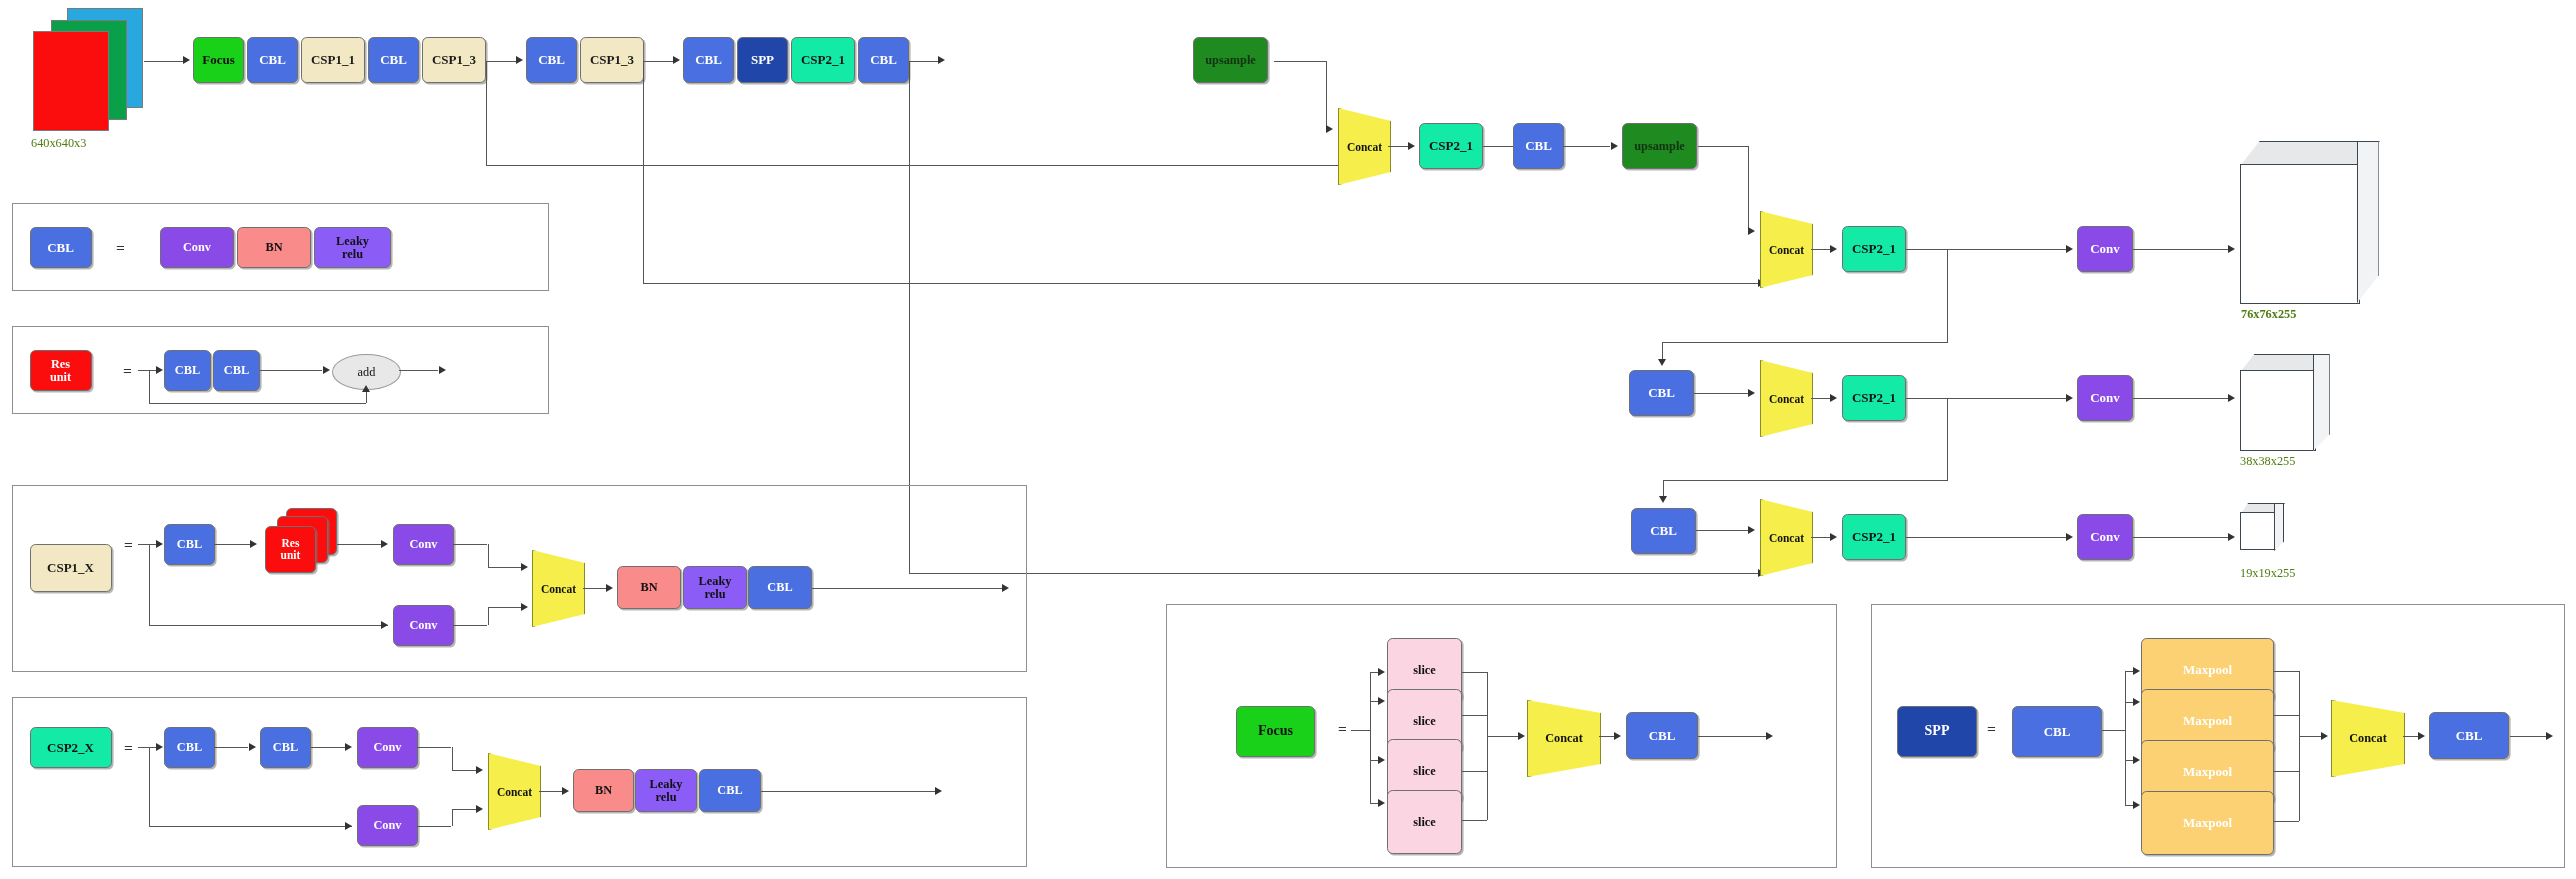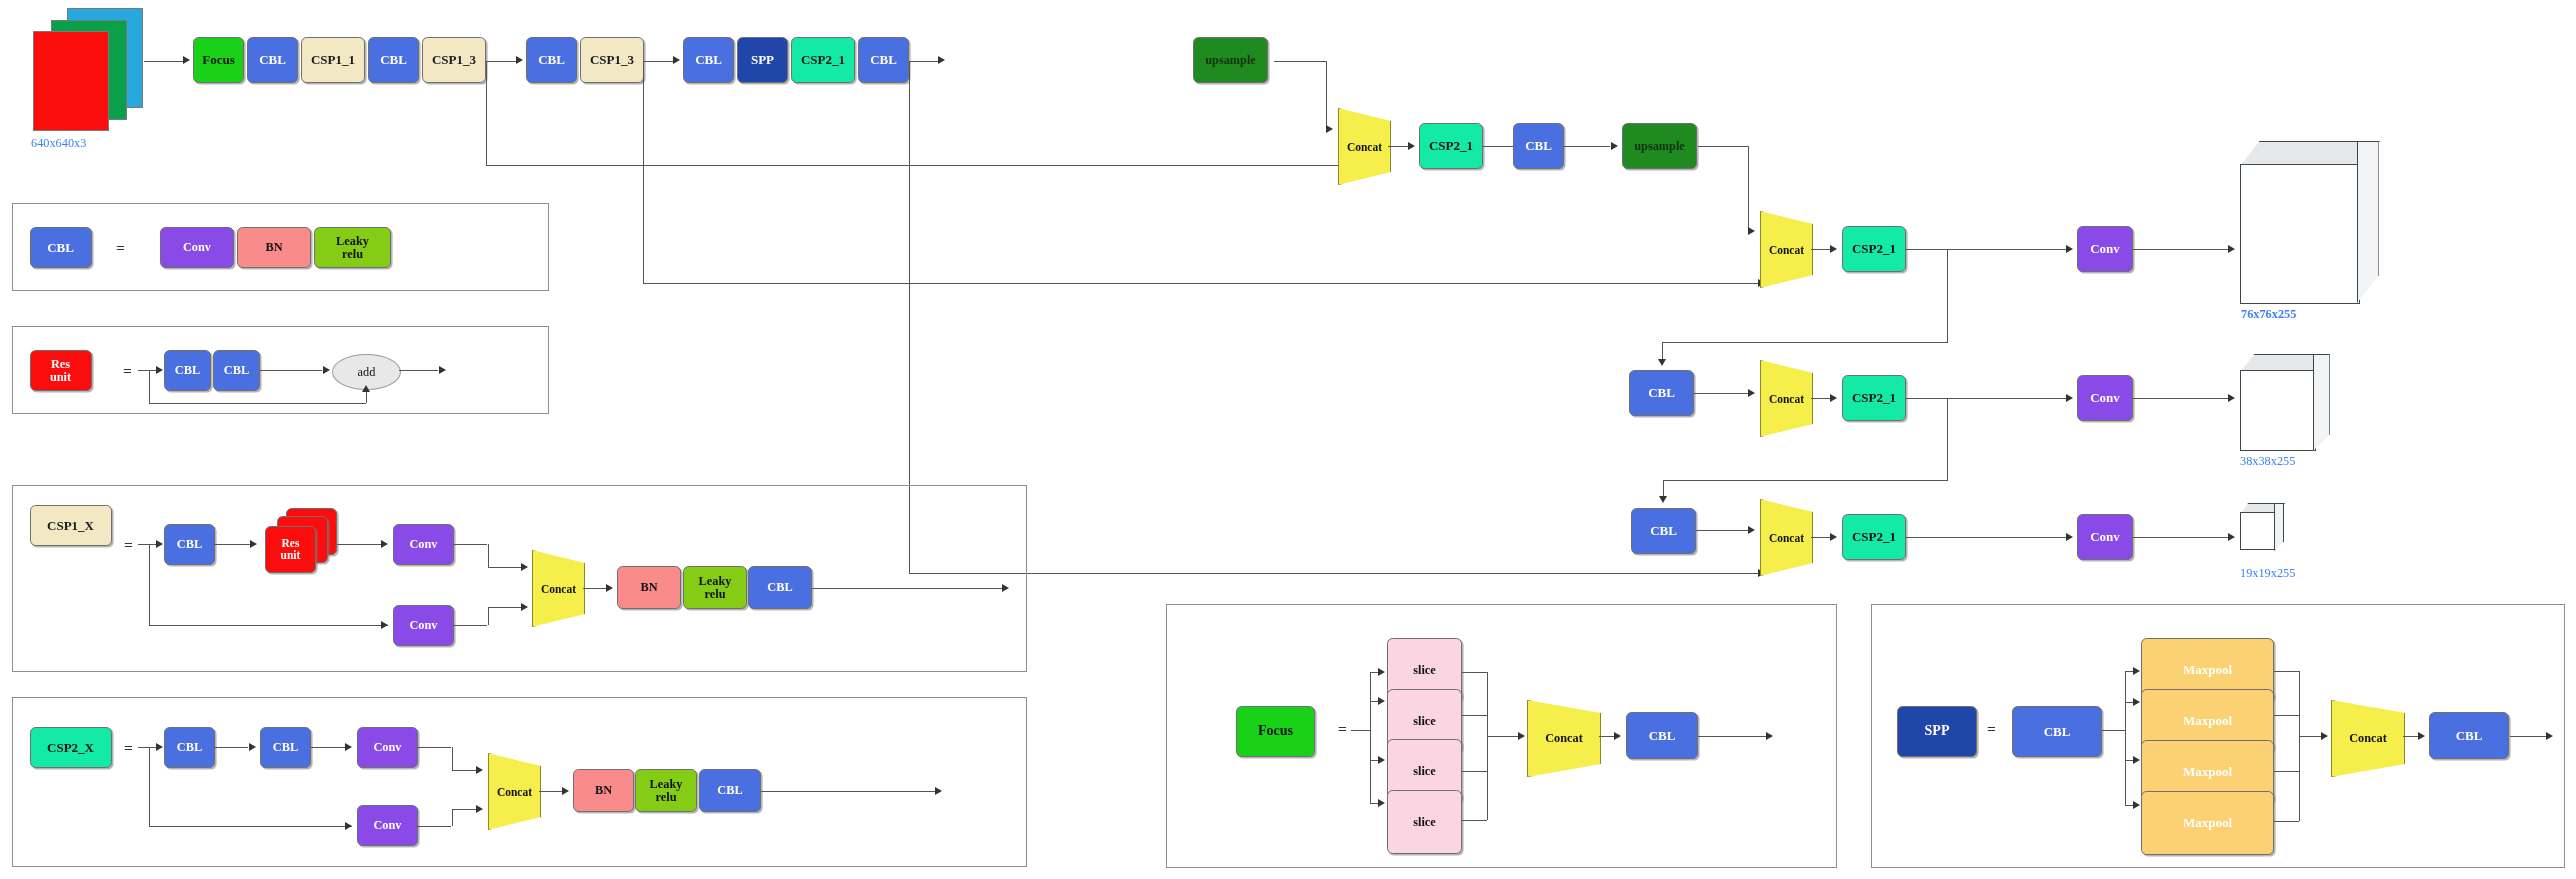--- a/index.html
+++ b/index.html
@@ -12,21 +12,21 @@
         text-align:center;line-height:1.02;font-weight:bold;
         box-shadow:1.6px 1.6px 0 rgba(120,120,120,.55);}
   .nd-cbl   {background:#4a6fe0;color:#fff;}
   .nd-csp1  {background:#f2e8c4;color:#1a1a1a;}
   .nd-csp2  {background:#13eaa6;color:#111;}
   .nd-focus {background:#1ad11a;color:#111;}
   .nd-spp   {background:#1f46a8;color:#fff;}
   .nd-ups   {background:#1f8a1f;color:#123312;}
   .nd-conv  {background:#8a4ae8;color:#fff;}
   .nd-bn    {background:#fa8b8b;color:#111;}
-  .nd-relu  {background:#84cc16;color:#111;}
+  .nd-relu  {background:#8b5cf6;color:#111;}
   .nd-res   {background:#fc0d0d;color:#fff;}
   .nd-slice {background:#fbd6e2;color:#111;}
   .nd-maxp  {background:#fbd173;color:#fff;}
 
   
   .concat{position:absolute;background:#f6ef4b;border:1.2px solid #8a8a2a;
           display:flex;align-items:center;justify-content:center;
           font-weight:bold;color:#111;
           clip-path:polygon(0% 0%,100% 17%,100% 83%,0% 100%);
           box-shadow:1.6px 1.6px 0 rgba(140,140,90,.45);}
@@ -44,21 +44,21 @@
   .v{position:absolute;width:0;border-left:1.3px solid #555;}
   .ar{position:absolute;width:0;height:0;border-top:4.1px solid transparent;
       border-bottom:4.1px solid transparent;border-left:7.4px solid #333;}
   .ard{position:absolute;width:0;height:0;border-left:4.1px solid transparent;
        border-right:4.1px solid transparent;border-top:7.4px solid #333;}
   .aru{position:absolute;width:0;height:0;border-left:4.1px solid transparent;
        border-right:4.1px solid transparent;border-bottom:7.4px solid #333;}
 
   
   .imgsheet{position:absolute;border:0.8px solid #7a7a7a;}
-  .cap{position:absolute;color:#3b82f6;white-space:nowrap;}
+  .cap{position:absolute;color:#4d7c0f;white-space:nowrap;}
 
   
   .cube-face{position:absolute;background:#fff;border:1.6px solid #3c4650;}
   .cube-top{position:absolute;background:#e6e8ea;border:1.6px solid #3c4650;}
   .cube-side{position:absolute;background:#f2f3f4;border:1.6px solid #3c4650;}
 
   .eq{position:absolute;font-weight:bold;color:#333;}
 </style>
 </head>
 <body>
@@ -225,21 +225,21 @@
   <div class="ellipse" style="left:332px;top:354px;width:67px;height:34px;font-size:12.3px;">add</div>
   <div class="h" style="left:399px;top:370px;width:39px;"></div>
   <div class="ar" style="left:439px;top:366px;"></div>
 
   <div class="v" style="left:149px;top:370px;height:33px;"></div>
   <div class="h" style="left:149px;top:403px;width:217px;"></div>
   <div class="v" style="left:366px;top:391px;height:11.5px;"></div>
   <div class="aru" style="left:362px;top:385px;"></div>
 
   <div class="panel" style="left:11.5px;top:485px;width:1015px;height:187px;"></div>
-  <div class="node nd-csp1" style="left:29.5px;top:505px;width:82px;height:41px;font-size:13px;">CSP1_X</div>
+  <div class="node nd-csp1" style="left:29.5px;top:544px;width:82px;height:48px;font-size:13px;">CSP1_X</div>
   <div class="eq" style="left:124px;top:536px;font-size:15.6px;">=</div>
 
   <div class="h" style="left:138px;top:544px;width:23px;"></div>
   <div class="ar" style="left:156px;top:540px;"></div>
 
   <div class="node nd-cbl" style="left:164px;top:524px;width:51px;height:41px;font-size:12.3px;">CBL</div>
   <div class="h" style="left:214px;top:544px;width:36px;"></div>
   <div class="ar" style="left:250px;top:540px;"></div>
 
   <div class="node nd-res" style="left:286px;top:508px;width:51px;height:47px;font-size:10.6px;white-space:pre;color:transparent;"></div>

